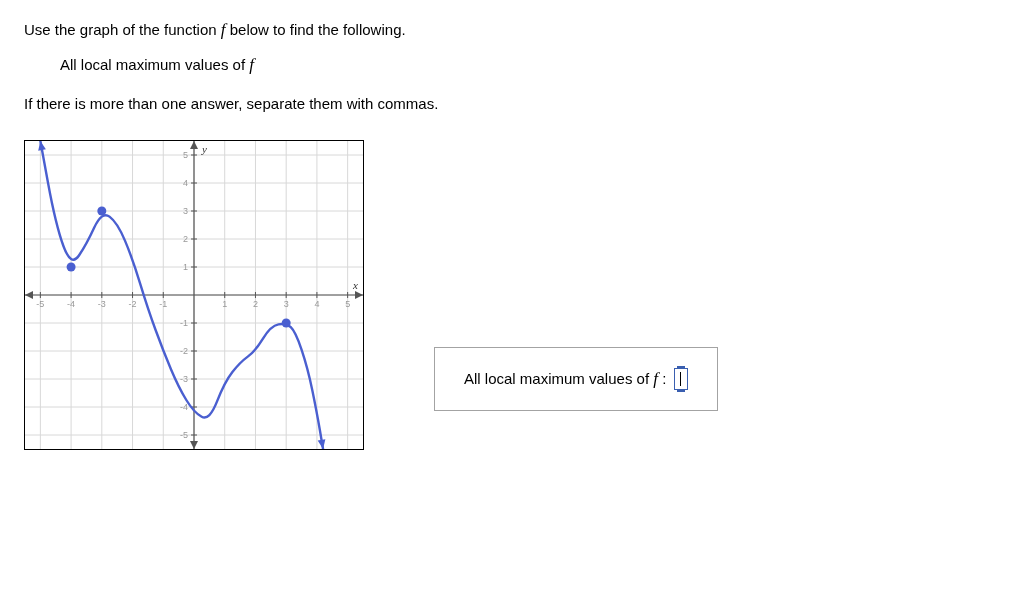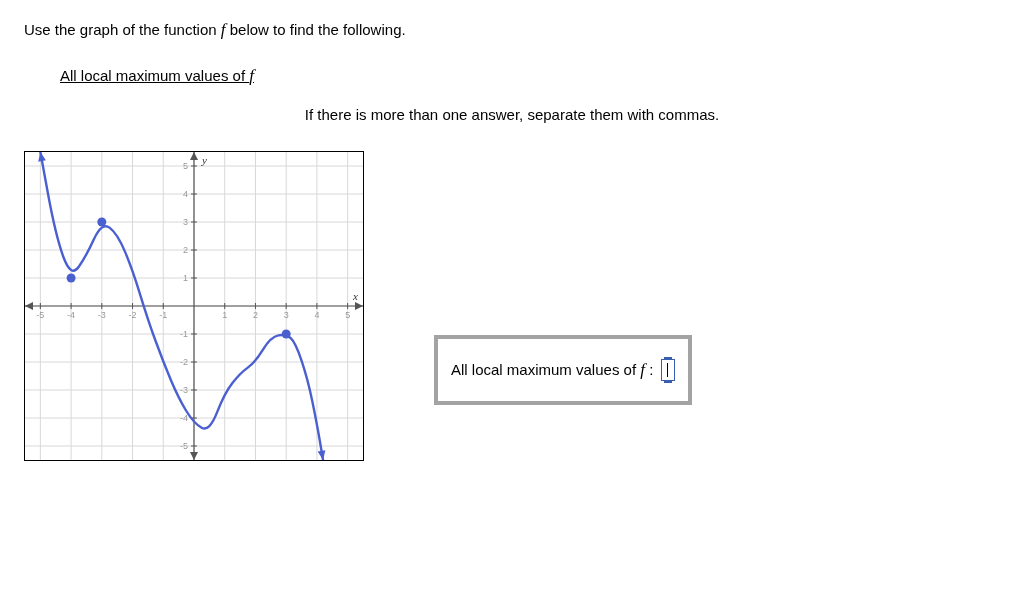--- a/index.html
+++ b/index.html
@@ -4,55 +4,53 @@
   <style>
     * { margin: 0; padding: 0; box-sizing: border-box; }
     body {
       font-family: Verdana, Geneva, sans-serif;
       font-size: 15px;
       color: #000;
       padding: 20px 24px;
       background: #fff;
     }
     .instruction {
-      margin-bottom: 26px;
+      margin-bottom: 15px;
     }
     .sub-list {
       padding-left: 36px;
       margin-bottom: 20px;
     }
     .sub-list p {
       margin-bottom: 4px;
-      text-decoration: underline;
     }
     .instruction2 {
       margin-bottom: 28px;
-      text-align: center;
     }
     .italic-f {
       font-family: 'Times New Roman', serif;
       font-style: italic;
       font-size: 17px;
     }
     .content-row {
       display: flex;
       align-items: flex-end;
       gap: 70px;
     }
     .chart-box {
       border: 1px solid #000;
       width: 340px;
       height: 310px;
       position: relative;
       background: #fff;
     }
     .answer-box {
-      border: 4px solid #a3a3a3;
-      padding: 14px 13px;
-      margin-bottom: 56px;
+      border: 1px solid #a3a3a3;
+      padding: 14px 29px;
+      margin-bottom: 39px;
     }
     .answer-row {
       display: flex;
       align-items: center;
       margin: 6px 0;
     }
     .answer-label {
       margin-right: 4px;
     }
     .answer-input {

